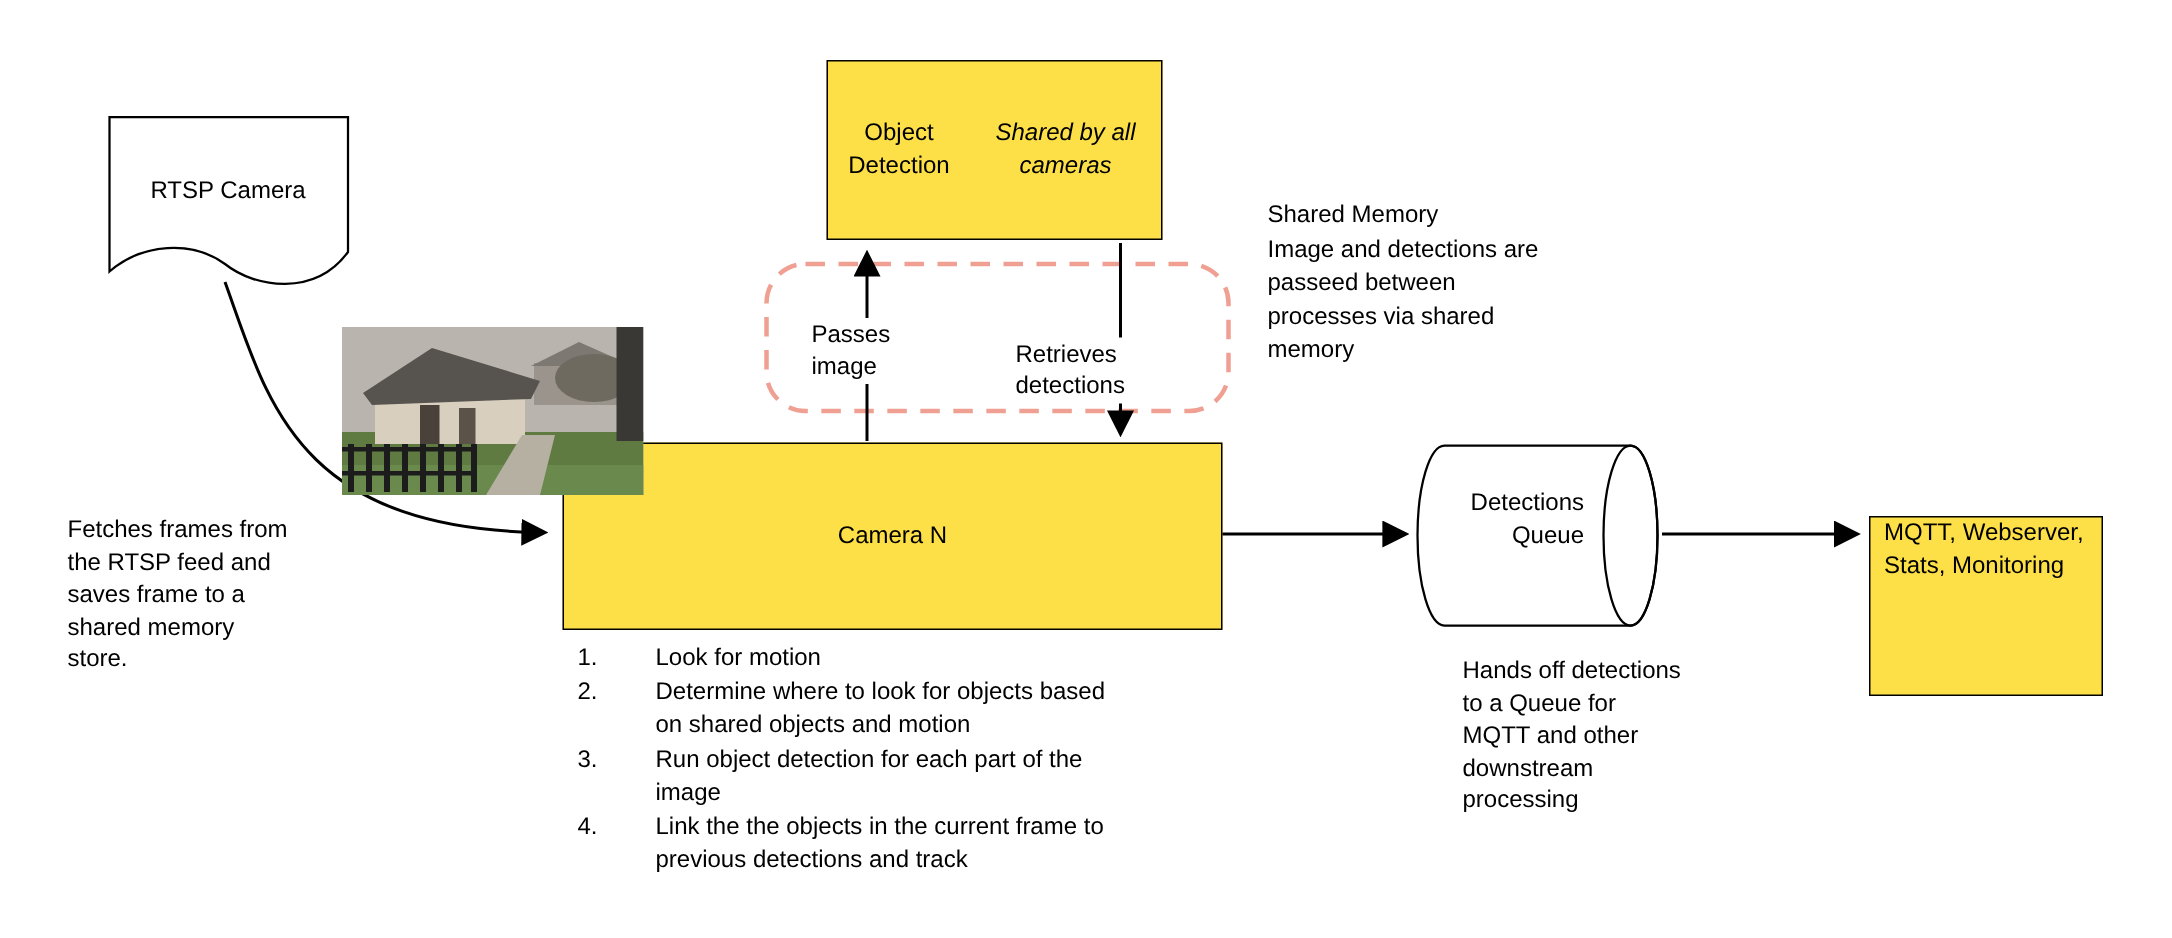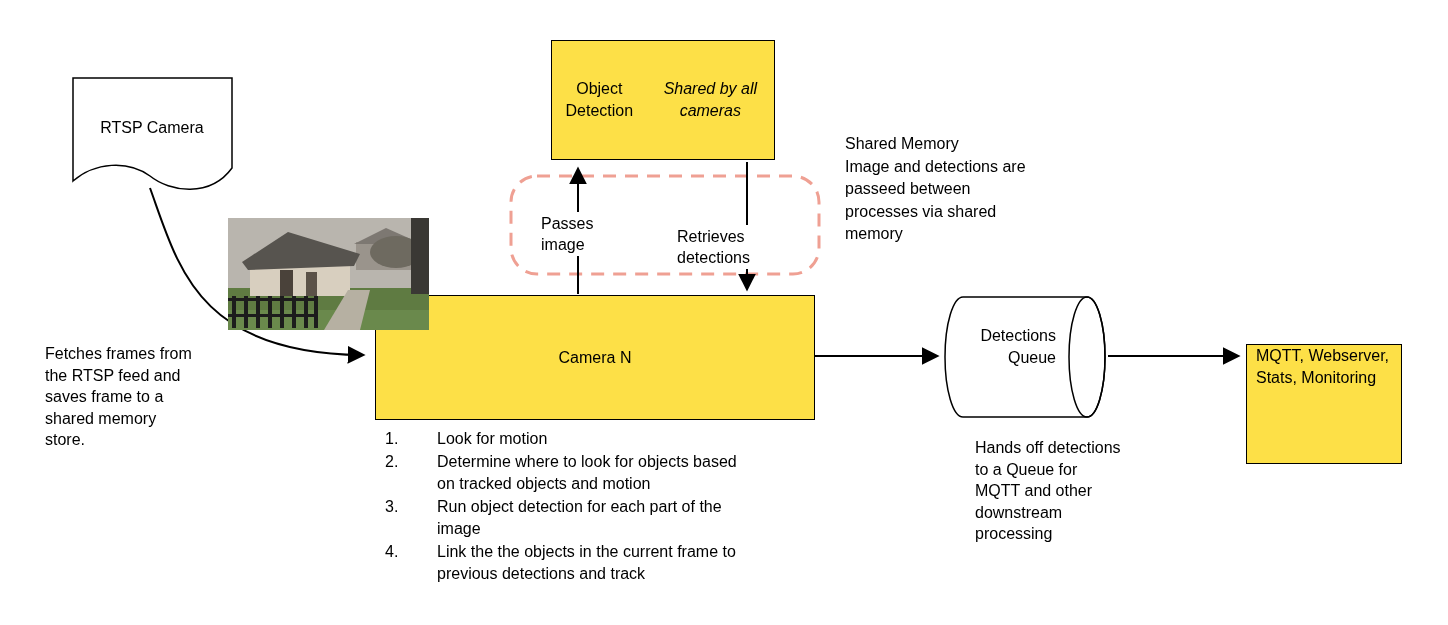--- a/index.html
+++ b/index.html
@@ -166,21 +166,21 @@
       <rect x="64" y="78" width="4" height="32" fill="#1c1c1c"></rect>
       <rect x="76" y="78" width="4" height="32" fill="#1c1c1c"></rect>
       <rect x="86" y="78" width="4" height="32" fill="#1c1c1c"></rect>
     </svg>
   </div>
 
   <div class="note fetch-note">Fetches frames from the RTSP feed and saves frame to a shared memory store.</div>
 
   <ol class="steps">
     <li class="step">Look for motion</li>
-    <li class="step">Determine where to look for objects based on tracked objects and motion</li>
+    <li class="step">Determine where to look for objects based on shared objects and motion</li>
     <li class="step">Run object detection for each part of the image</li>
     <li class="step">Link the the objects in the current frame to previous detections and track</li>
   </ol>
 
   <div class="queue-label">Detections Queue</div>
 
   <div class="note queue-note">Hands off detections to a Queue for MQTT and other downstream processing</div>
 
   <div class="box mqtt-box">
     <div>MQTT, Webserver, Stats, Monitoring</div>

